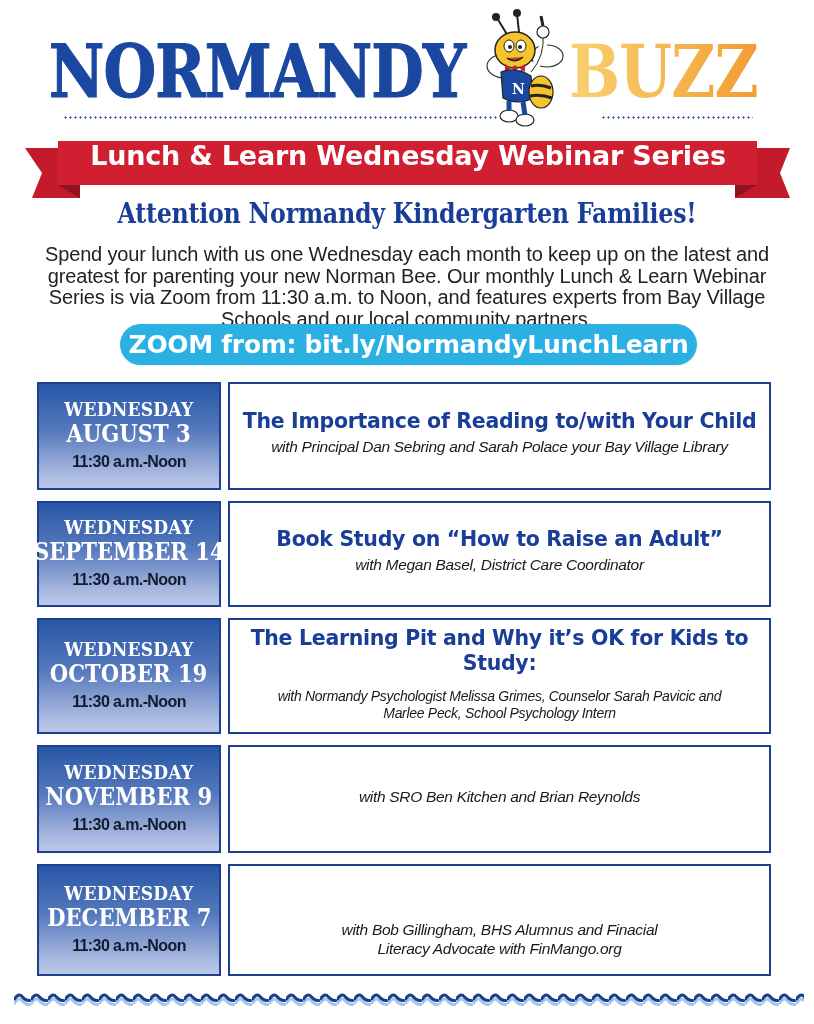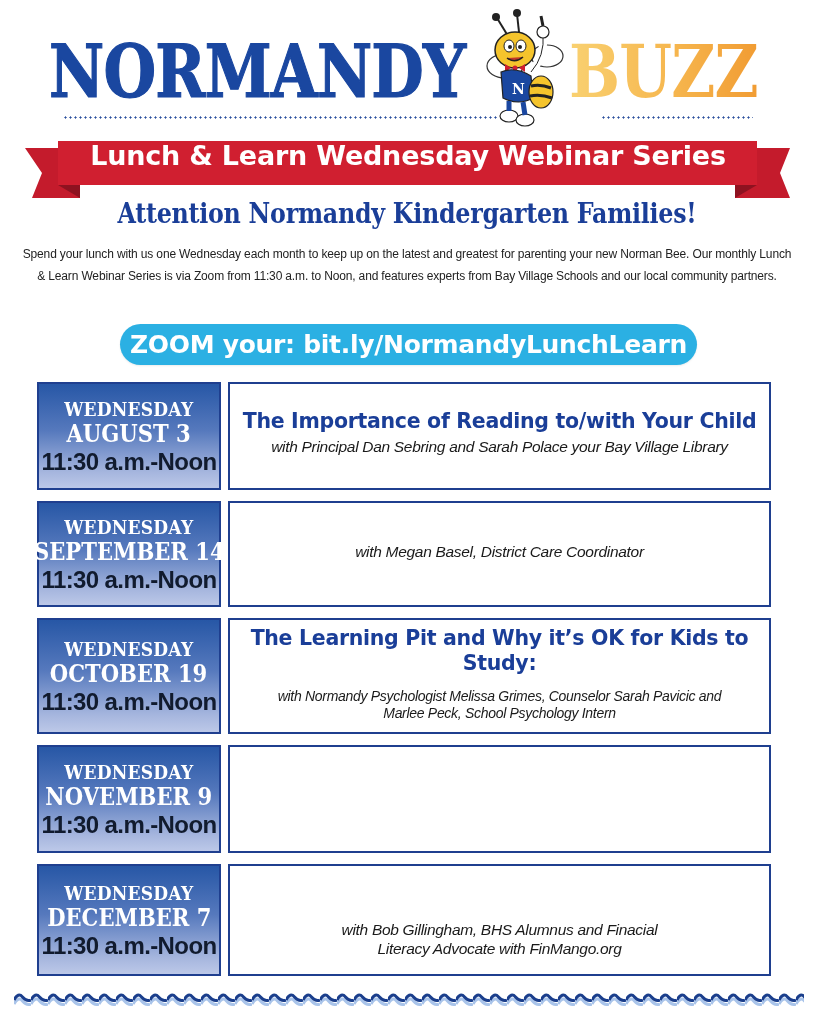--- a/index.html
+++ b/index.html
@@ -44,21 +44,21 @@
 
   .attention {
     position: absolute; left: 0; top: 198px; width: 814px; text-align: center;
     font-family: "DejaVu Serif", serif; font-weight: 900; font-size: 27px;
     color: #1a3e98; letter-spacing: -0.3px;
     transform: scaleX(0.88); transform-origin: center;
   }
 
   .intro {
     position: absolute; left: 20px; top: 244px; width: 774px; text-align: center;
-    font-family: "Liberation Sans", sans-serif; font-size: 12px; line-height: 21.5px;
+    font-family: "Liberation Sans", sans-serif; font-size: 20px; line-height: 21.5px;
     color: #222222; letter-spacing: -0.15px;
   }
 
   .zoom-pill {
     position: absolute; left: 120px; top: 324px; width: 577px; height: 41px;
     border-radius: 21px; background: #2bb0e3;
     display: flex; align-items: center; justify-content: center;
     color: #ffffff; font-family: "DejaVu Sans", sans-serif; font-weight: 600;
     font-size: 25px; letter-spacing: -0.3px; text-decoration: none;
     box-shadow: 0 1px 2px rgba(0,0,0,0.08);
@@ -74,21 +74,21 @@
   }
   .date-day {
     font-family: "DejaVu Serif", serif; font-weight: 900; font-size: 19px; line-height: 22px;
     color: #ffffff; letter-spacing: 0.2px; transform: scaleX(0.9);
   }
   .date-date {
     font-family: "DejaVu Serif", serif; font-weight: 900; font-size: 24px; line-height: 27px;
     color: #ffffff; letter-spacing: 0px; transform: scaleX(0.88); white-space: nowrap;
   }
   .date-time {
-    font-family: "Liberation Sans", sans-serif; font-weight: 700; font-size: 24px; line-height: 26px;
+    font-family: "Liberation Sans", sans-serif; font-weight: 700; font-size: 16px; line-height: 26px;
     color: #111b2e; letter-spacing: -0.6px; margin-top: 2px;
   }
   .content-box {
     position: absolute; left: 191px; top: 0; width: 543px; height: 100%;
     border: 2.5px solid #1f3f8f; background: #ffffff;
     display: flex; flex-direction: column; align-items: center; justify-content: center;
     text-align: center; padding: 0 10px 8px 10px;
   }
   .session-title {
     font-family: "DejaVu Sans", sans-serif; font-weight: 600; font-size: 20.5px; line-height: 25px;
@@ -166,41 +166,42 @@
 
     <rect x="58" y="3" width="699" height="44" fill="#d01f30"></rect>
   </svg>
 </div>
 <div class="banner-title">Lunch &amp; Learn Wednesday Webinar Series</div>
 
 <h1 class="attention">Attention Normandy Kindergarten Families!</h1>
 
 <p class="intro">Spend your lunch with us one Wednesday each month to keep up on the latest and greatest for parenting your new Norman Bee. Our monthly Lunch &amp; Learn Webinar Series is via Zoom from 11:30 a.m. to Noon, and features experts from Bay Village Schools and our local community partners.</p>
 
-<a class="zoom-pill">ZOOM your: bit.ly/NormandyLunchLearn</a>
+<a class="zoom-pill">ZOOM from: bit.ly/NormandyLunchLearn</a>
 
 <div class="row" style="top:382px;height:108px;">
   <div class="date-box">
     <div class="date-day">WEDNESDAY</div>
     <div class="date-date">AUGUST 3</div>
     <div class="date-time">11:30 a.m.-Noon</div>
   </div>
   <div class="content-box">
     <div class="session-title">The Importance of Reading to/with Your Child</div>
     <div class="session-presenters">with Principal Dan Sebring and Sarah Polace your Bay Village Library</div>
   </div>
 </div>
 
 <div class="row" style="top:501px;height:106px;">
   <div class="date-box">
     <div class="date-day">WEDNESDAY</div>
     <div class="date-date">SEPTEMBER 14</div>
     <div class="date-time">11:30 a.m.-Noon</div>
   </div>
   <div class="content-box">
+    <div class="session-title">Book Study on “How to Raise an Adult”</div>
     <div class="session-presenters">with Megan Basel, District Care Coordinator</div>
   </div>
 </div>
 
 <div class="row" style="top:618px;height:116px;">
   <div class="date-box">
     <div class="date-day">WEDNESDAY</div>
     <div class="date-date">OCTOBER 19</div>
     <div class="date-time">11:30 a.m.-Noon</div>
   </div>
@@ -210,20 +211,21 @@
   </div>
 </div>
 
 <div class="row" style="top:745px;height:108px;">
   <div class="date-box">
     <div class="date-day">WEDNESDAY</div>
     <div class="date-date">NOVEMBER 9</div>
     <div class="date-time">11:30 a.m.-Noon</div>
   </div>
   <div class="content-box">
+    <div class="session-presenters">with SRO Ben Kitchen and Brian Reynolds</div>
   </div>
 </div>
 
 <div class="row" style="top:864px;height:112px;">
   <div class="date-box">
     <div class="date-day">WEDNESDAY</div>
     <div class="date-date">DECEMBER 7</div>
     <div class="date-time">11:30 a.m.-Noon</div>
   </div>
   <div class="content-box">

